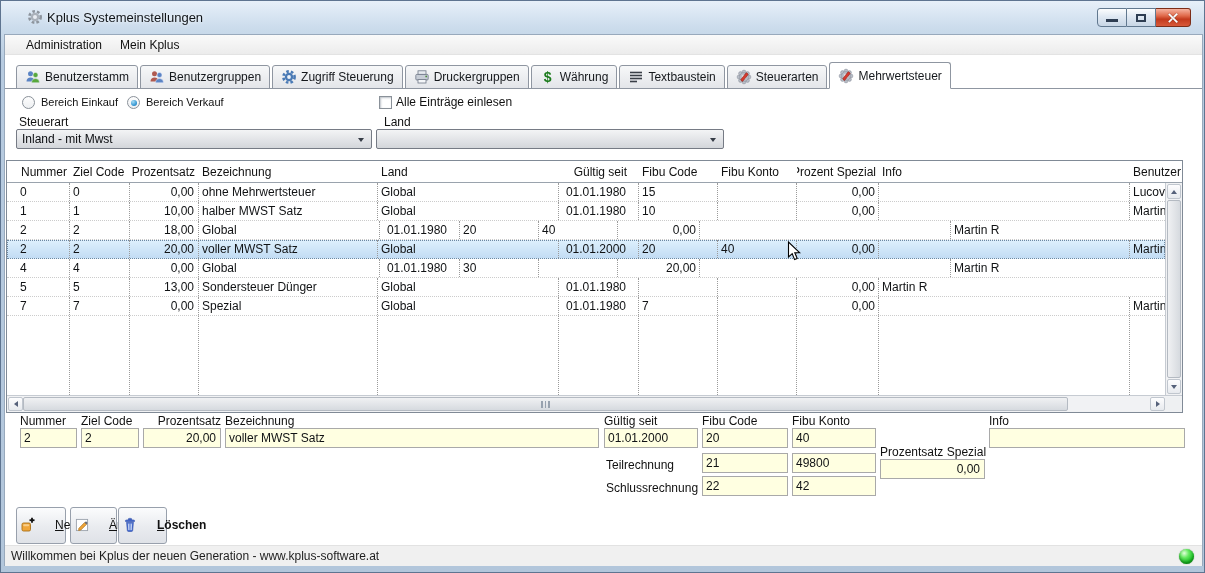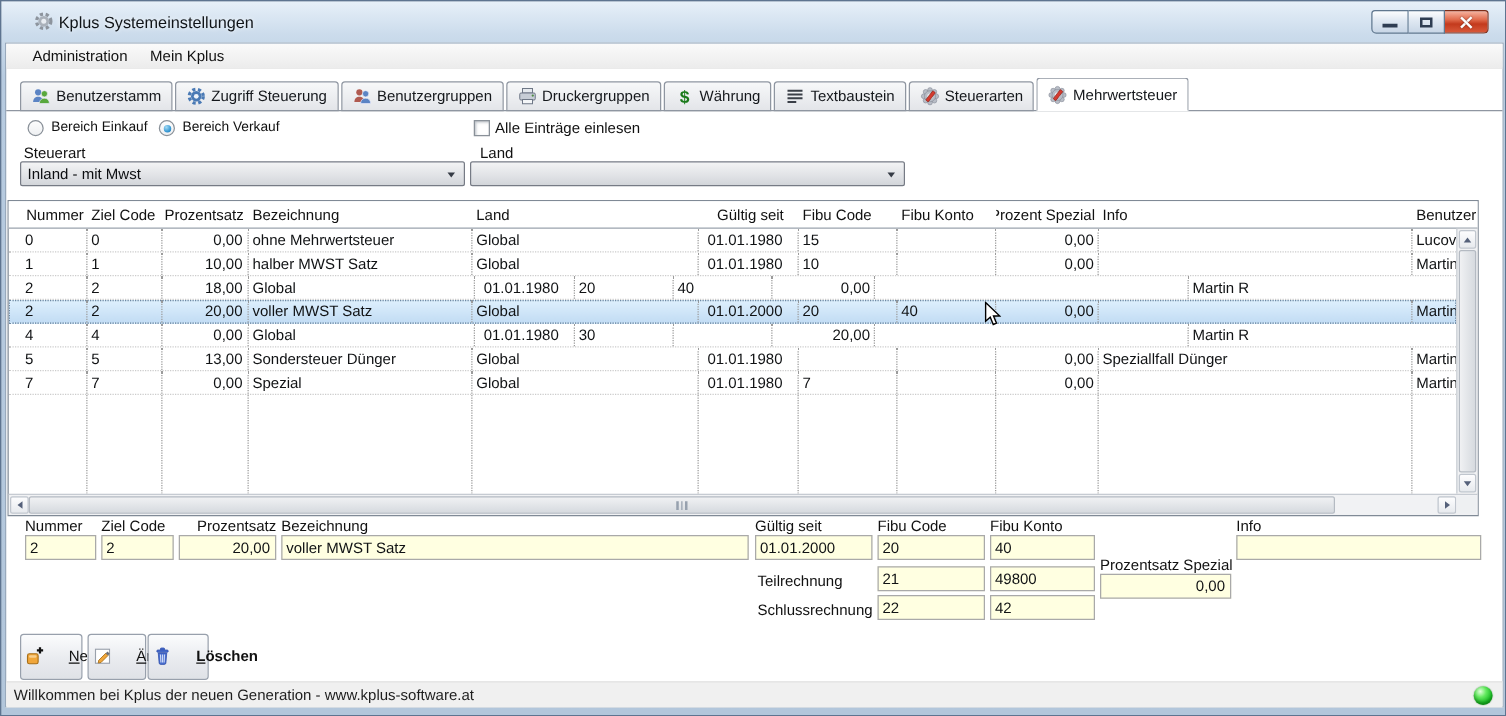--- a/index.html
+++ b/index.html
@@ -185,37 +185,37 @@
               <path d="M1.5 12.6c0-2.8 1.8-4.2 4-4.2s4 1.4 4 4.2z" fill="#5b84c4"></path>
               <circle cx="10.5" cy="6" r="2.5" fill="#58a83c" stroke="#eef" stroke-width="0.5"></circle>
               <path d="M6.5 13.8c0-2.8 1.8-4.2 4-4.2s4 1.4 4 4.2z" fill="#58a83c" stroke="#eef" stroke-width="0.5"></path>
             </svg>
           </span>
           <span>Benutzerstamm</span>
         </div>
         <div class="tab">
           <span class="tab-icon">
             <svg width="16" height="16" viewBox="0 0 16 16">
-              <circle cx="8" cy="8" r="5.6" fill="none" stroke="#4a7ab5" stroke-width="2.6" stroke-dasharray="2.5 2.1"></circle>
-              <circle cx="8" cy="8" r="4.2" fill="#4a7ab5"></circle>
-              <circle cx="8" cy="8" r="1.9" fill="#eef3f9"></circle>
-            </svg>
-          </span>
-          <span>Zugriff Steuerung</span>
-        </div>
-        <div class="tab">
-          <span class="tab-icon">
-            <svg width="16" height="16" viewBox="0 0 16 16">
               <circle cx="5.5" cy="4.8" r="2.5" fill="#b05a50"></circle>
               <path d="M1.5 12.6c0-2.8 1.8-4.2 4-4.2s4 1.4 4 4.2z" fill="#b05a50"></path>
               <circle cx="10.5" cy="6" r="2.5" fill="#5b84c4" stroke="#eef" stroke-width="0.5"></circle>
               <path d="M6.5 13.8c0-2.8 1.8-4.2 4-4.2s4 1.4 4 4.2z" fill="#5b84c4" stroke="#eef" stroke-width="0.5"></path>
             </svg>
           </span>
           <span>Benutzergruppen</span>
+        </div>
+        <div class="tab">
+          <span class="tab-icon">
+            <svg width="16" height="16" viewBox="0 0 16 16">
+              <circle cx="8" cy="8" r="5.6" fill="none" stroke="#4a7ab5" stroke-width="2.6" stroke-dasharray="2.5 2.1"></circle>
+              <circle cx="8" cy="8" r="4.2" fill="#4a7ab5"></circle>
+              <circle cx="8" cy="8" r="1.9" fill="#eef3f9"></circle>
+            </svg>
+          </span>
+          <span>Zugriff Steuerung</span>
         </div>
         <div class="tab">
           <span class="tab-icon">
             <svg width="16" height="16" viewBox="0 0 16 16">
               <rect x="4" y="1.8" width="8" height="3.6" fill="#e6eaef" stroke="#6e7786" stroke-width="0.8"></rect>
               <rect x="1.8" y="5.4" width="12.4" height="5.6" rx="1" fill="#c7cdd6" stroke="#6e7786" stroke-width="0.8"></rect>
               <rect x="4" y="10.6" width="8" height="3.4" fill="#f4f6f8" stroke="#6e7786" stroke-width="0.8"></rect>
               <circle cx="12.2" cy="7.4" r="0.9" fill="#4c8a3f"></circle>
             </svg>
           </span>
@@ -382,21 +382,20 @@
             <div class="tr">
               <div class="td" style="width: 63px; padding-left: 13px;">5</div>
               <div class="td" style="width: 60px;">5</div>
               <div class="td ar" style="width: 69px; padding-right: 4px;">13,00</div>
               <div class="td" style="width: 179px;">Sondersteuer Dünger</div>
               <div class="td" style="width: 181px;">Global</div>
               <div class="td ar" style="width: 80px; padding-right: 12px;">01.01.1980</div>
               <div class="td" style="width: 79px;"></div>
               <div class="td" style="width: 79px;"></div>
               <div class="td ar" style="width: 82px; padding-right: 3px;">0,00</div>
-              <div class="td" style="width: 251px;">Speziallfall Dünger</div>
               <div class="td" style="flex: 1 1 0%;">Martin R</div>
             </div>
             <div class="tr">
               <div class="td" style="width: 63px; padding-left: 13px;">7</div>
               <div class="td" style="width: 60px;">7</div>
               <div class="td ar" style="width: 69px; padding-right: 4px;">0,00</div>
               <div class="td" style="width: 179px;">Spezial</div>
               <div class="td" style="width: 181px;">Global</div>
               <div class="td ar" style="width: 80px; padding-right: 12px;">01.01.1980</div>
               <div class="td" style="width: 79px;">7</div>

